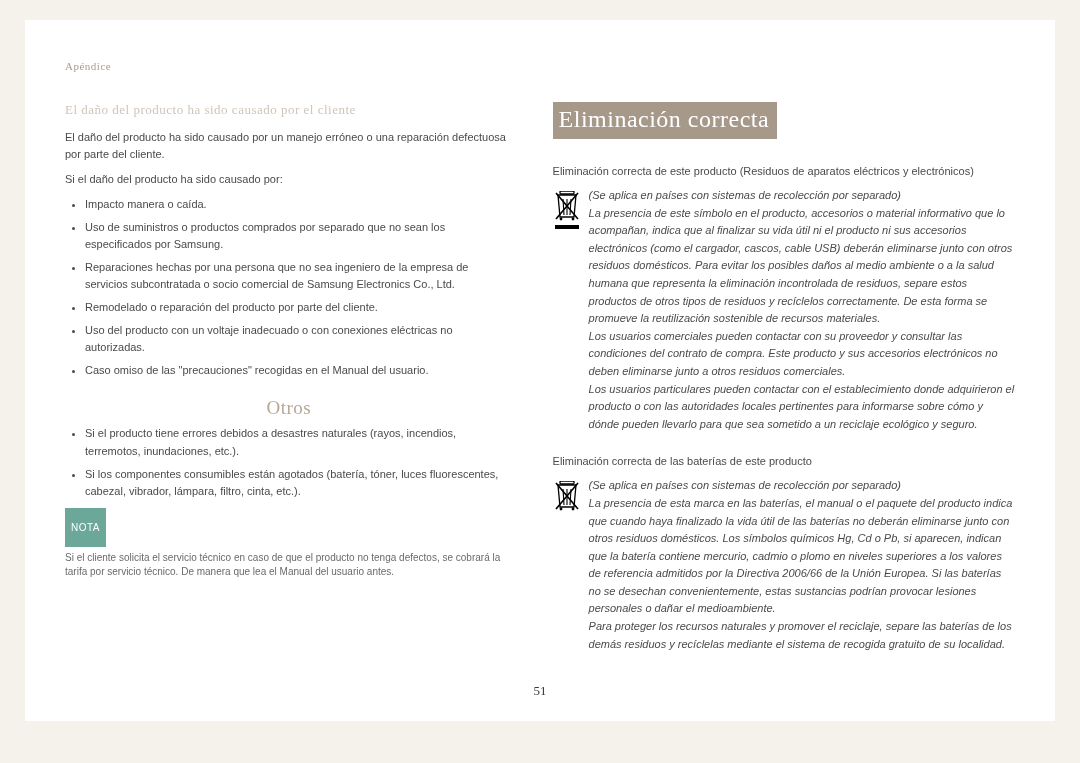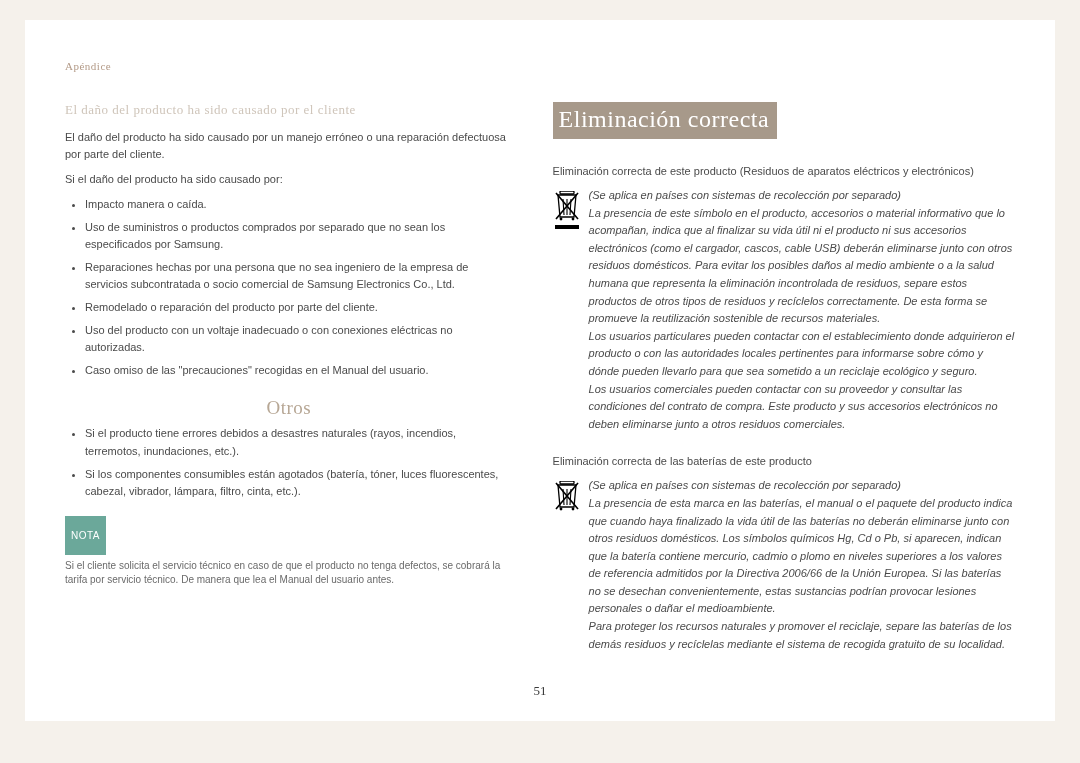--- a/index.html
+++ b/index.html
@@ -68,21 +68,21 @@
   ul li {
     margin-bottom: 6px;
   }
   .nota-badge {
     display: inline-block;
     background: #6ba89a;
     color: #ffffff;
     font-size: 10px;
     padding: 14px 6px;
     letter-spacing: 0.5px;
-    margin-top: 8px;
+    margin-top: 0;
     margin-bottom: 4px;
   }
   .smallnote {
     font-size: 10px;
     color: #6a6a6a;
     line-height: 1.45;
   }
   .h-bar {
     background: #a7998a;
     color: #ffffff;
@@ -179,22 +179,22 @@
             <circle cx="7" cy="28" r="1.4" fill="#000"></circle>
             <circle cx="19" cy="28" r="1.4" fill="#000"></circle>
             <line x1="2" y1="2" x2="24" y2="28" stroke="#000" stroke-width="1.6"></line>
             <line x1="24" y1="2" x2="2" y2="28" stroke="#000" stroke-width="1.6"></line>
           </svg>
           <div class="bar"></div>
         </div>
         <div class="disposal-text">
           <div>(Se aplica en países con sistemas de recolección por separado)</div>
           <div>La presencia de este símbolo en el producto, accesorios o material informativo que lo acompañan, indica que al finalizar su vida útil ni el producto ni sus accesorios electrónicos (como el cargador, cascos, cable USB) deberán eliminarse junto con otros residuos domésticos. Para evitar los posibles daños al medio ambiente o a la salud humana que representa la eliminación incontrolada de residuos, separe estos productos de otros tipos de residuos y recíclelos correctamente. De esta forma se promueve la reutilización sostenible de recursos materiales.</div>
+          <div>Los usuarios comerciales pueden contactar con su proveedor y consultar las condiciones del contrato de compra. Este producto y sus accesorios electrónicos no deben eliminarse junto a otros residuos comerciales.</div>
           <div>Los usuarios particulares pueden contactar con el establecimiento donde adquirieron el producto o con las autoridades locales pertinentes para informarse sobre cómo y dónde pueden llevarlo para que sea sometido a un reciclaje ecológico y seguro.</div>
-          <div>Los usuarios comerciales pueden contactar con su proveedor y consultar las condiciones del contrato de compra. Este producto y sus accesorios electrónicos no deben eliminarse junto a otros residuos comerciales.</div>
         </div>
       </div>
 
       <p class="disposal-subhead">Eliminación correcta de las baterías de este producto</p>
 
       <div class="disposal-block">
         <div class="bin-icon">
           <svg width="26" height="30" viewBox="0 0 26 30">
             <rect x="6" y="0" width="14" height="3" rx="1" fill="none" stroke="#000" stroke-width="1.3"></rect>
             <path d="M4 4 H22 L20 26 H6 Z" fill="none" stroke="#000" stroke-width="1.3"></path>

